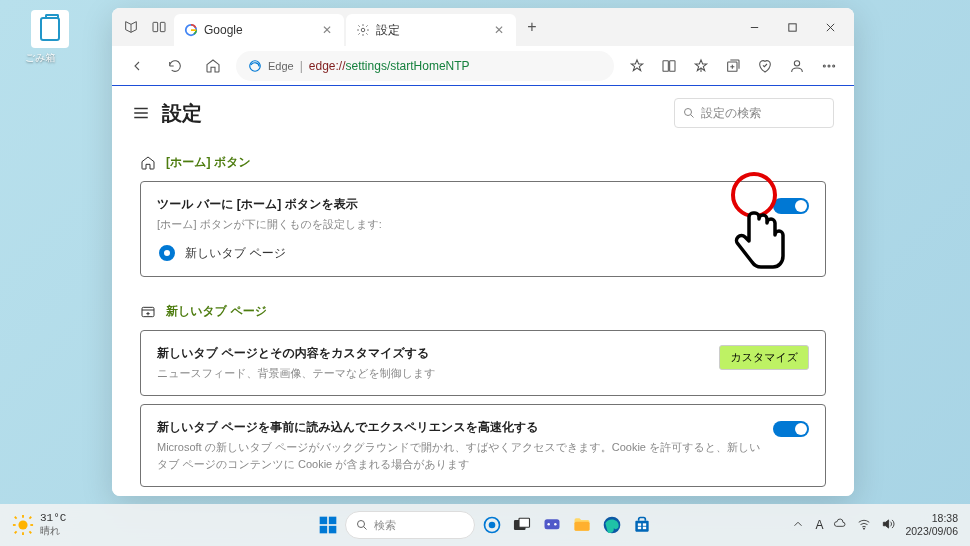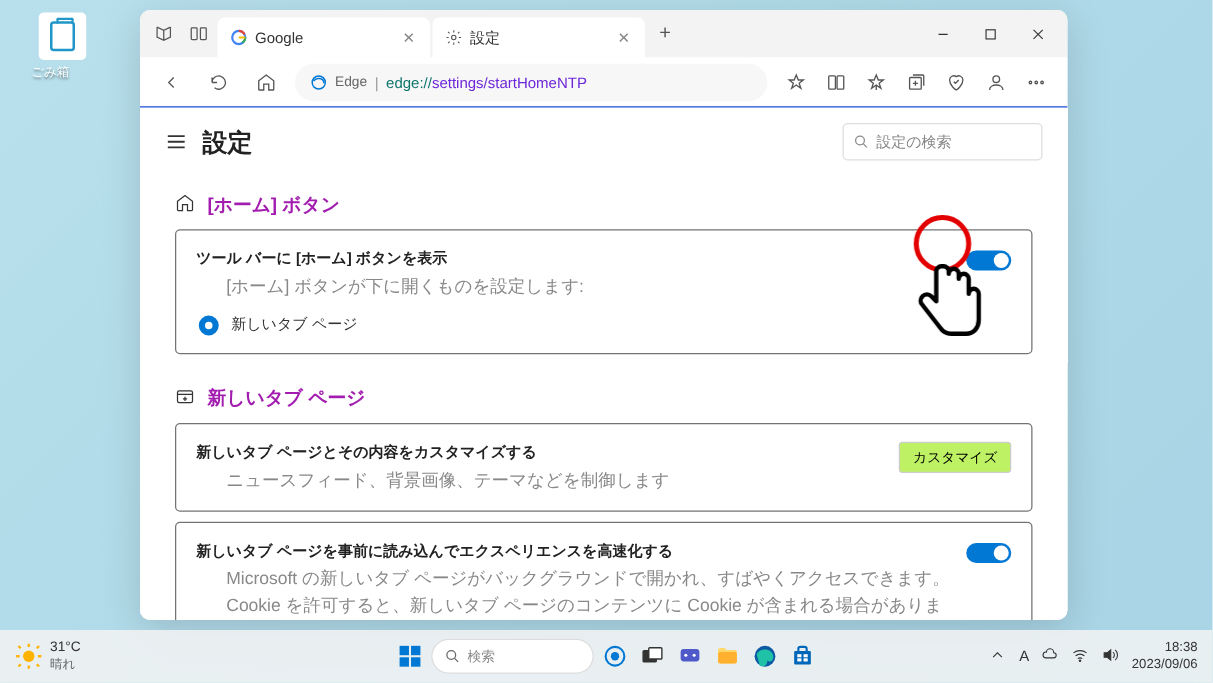--- a/index.html
+++ b/index.html
@@ -27,62 +27,62 @@
 .win-controls { margin-left: auto; display: flex; gap: 2px; }
 .win-controls .btn { width: 36px; height: 30px; display: flex; align-items: center; justify-content: center; cursor: pointer; }
 .win-controls svg { width: 11px; height: 11px; stroke: #333; fill: none; stroke-width: 1; }
 
 
 .addrbar { height: 40px; background: #fff; display: flex; align-items: center; padding: 0 10px; gap: 8px; border-bottom: 1px solid #1d4ed8; }
 .addrbar .ibtn { width: 30px; height: 30px; display: flex; align-items: center; justify-content: center; cursor: pointer; border-radius: 4px; }
 .addrbar .ibtn svg { width: 16px; height: 16px; stroke: #555; fill: none; stroke-width: 1.6; }
 .addrbar .url { flex: 1; height: 30px; background: #f7f7f7; border-radius: 15px; display: flex; align-items: center; padding: 0 12px; gap: 6px; font-size: 12px; color: #666; }
 .addrbar .url .edge { font-size: 11px; color: #666; }
-.addrbar .url .path { color: #6d28d9; }
+.addrbar .url .path { color: #15803d; }
 .addrbar .right { display: flex; gap: 2px; }
 
 
 .content { flex: 1; overflow-y: auto; background: #fff; position: relative; }
 .content::-webkit-scrollbar { width: 12px; }
 .content::-webkit-scrollbar-thumb { background: #c0c0c0; border-radius: 6px; }
 .settings-header { display: flex; align-items: center; padding: 12px 20px; gap: 12px; }
 .menu-icon { cursor: pointer; }
 .settings-title { font-size: 20px; font-weight: 600; color: #222; }
 .search-box { margin-left: auto; width: 160px; height: 30px; border: 1px solid #ddd; border-radius: 4px; display: flex; align-items: center; padding: 0 8px; gap: 6px; font-size: 12px; color: #888; }
 
 .section { padding: 14px 28px 4px; }
-.section-title { display: flex; align-items: flex-start; gap: 10px; font-size: 15px; font-weight: 600; color: #a21caf; margin-bottom: 10px; }
+.section-title { display: flex; align-items: flex-end; gap: 10px; font-size: 12px; font-weight: 600; color: #4d7c0f; margin-bottom: 10px; }
 .section-title svg { width: 16px; height: 16px; stroke: #333; fill: none; stroke-width: 1.5; }
 
 .card { border: 1px solid #737373; border-radius: 4px; padding: 14px 16px; margin-bottom: 8px; }
 .card-row { display: flex; align-items: flex-start; gap: 12px; }
 .card-main { flex: 1; }
 .card-title { font-size: 12px; font-weight: 600; color: #222; }
-.card-desc { font-size: 14px; color: #888; margin-top: 3px; line-height: 1.5; margin-left: 24px; }
+.card-desc { font-size: 11px; color: #888; margin-top: 3px; line-height: 1.5; }
 
 .toggle { width: 36px; height: 16px; background: #0078d4; border-radius: 10px; position: relative; cursor: pointer; flex-shrink: 0; margin-top: 2px; }
 .toggle::after { content: ""; position: absolute; right: 2px; top: 2px; width: 12px; height: 12px; background: #fff; border-radius: 50%; }
 
 .radio-row { display: flex; align-items: center; gap: 10px; margin-top: 12px; padding-left: 2px; }
 .radio { width: 16px; height: 16px; border: 2px solid #666; border-radius: 50%; cursor: pointer; position: relative; }
 .radio.selected { border-color: #0078d4; border-width: 5px; }
 .radio-label { font-size: 12px; color: #333; }
 .url-input { flex: 1; height: 30px; border: 1px solid #ddd; border-radius: 3px; padding: 0 10px; font-size: 12px; color: #aaa; display: flex; align-items: center; background: #fafafa; }
 
 .custom-btn { padding: 4px 10px; border: 1px solid #ccc; border-radius: 3px; font-size: 11px; background: #bef264; cursor: pointer; }
 
 
 .annotation-circle { position: absolute; top: 172px; left: 731px; width: 46px; height: 46px; border: 4px solid #e30000; border-radius: 50%; pointer-events: none; z-index: 10; }
 .hand-cursor { position: absolute; top: 205px; left: 727px; z-index: 11; pointer-events: none; }
 .hand-cursor svg { width: 64px; height: 80px; }
 
 
 .taskbar { position: absolute; bottom: 0; left: 0; right: 0; height: 42px; background: rgba(243,243,243,0.85); backdrop-filter: blur(20px); display: flex; align-items: center; padding: 0 12px; }
 .weather { display: flex; align-items: center; gap: 6px; font-size: 11px; color: #333; }
-.weather .temp { font-weight: 500; }
+.weather .temp { font-weight: 500; font-family: Liberation Mono, monospace; }
 .weather .cond { font-size: 10px; color: #666; }
 .weather-icon { width: 22px; height: 22px; }
 .task-center { position: absolute; left: 50%; transform: translateX(-50%); display: flex; align-items: center; gap: 4px; }
 .task-icon { width: 26px; height: 26px; border-radius: 4px; display: flex; align-items: center; justify-content: center; cursor: pointer; }
 .task-searchbox { width: 130px; height: 28px; background: #fff; border: 1px solid #ddd; border-radius: 14px; display: flex; align-items: center; padding: 0 10px; gap: 6px; font-size: 11px; color: #888; }
 .sys-tray { margin-left: auto; display: flex; align-items: center; gap: 10px; font-size: 10.5px; color: #333; }
 .sys-tray .time { text-align: right; line-height: 1.2; }
 .sys-tray svg { width: 14px; height: 14px; stroke: #333; fill: none; stroke-width: 1.5; }
 </style>
 </head>
@@ -164,21 +164,21 @@
           <path d="M3 10l9-7 9 7v10a1 1 0 0 1-1 1h-5v-7h-6v7H4a1 1 0 0 1-1-1z"></path>
         </svg>
       </div>
     <div class="url">
       <svg width="14" height="14" viewBox="0 0 24 24">
           <circle cx="12" cy="12" r="9" fill="none" stroke="#0078d4" stroke-width="2"></circle>
           <path d="M5 10c4-6 14-4 14 3" stroke="#0078d4" fill="none" stroke-width="2"></path>
         </svg>
       <span class="edge">Edge</span>
       <span style="color:#999">|</span>
-      <span><span style="color:#0f766e">edge://</span><span class="path">settings/startHomeNTP</span></span>
+      <span><span style="color:#7f1d1d">edge://</span><span class="path">settings/startHomeNTP</span></span>
     </div>
     <div class="right">
       <div class="ibtn">
           <svg viewBox="0 0 24 24">
             <path d="M12 3l2.5 6h6l-5 4 2 6-5.5-4-5.5 4 2-6-5-4h6z"></path>
           </svg>
         </div>
       <div class="ibtn">
           <svg viewBox="0 0 24 24">
             <rect x="3" y="4" width="8" height="16" rx="1"></rect>

